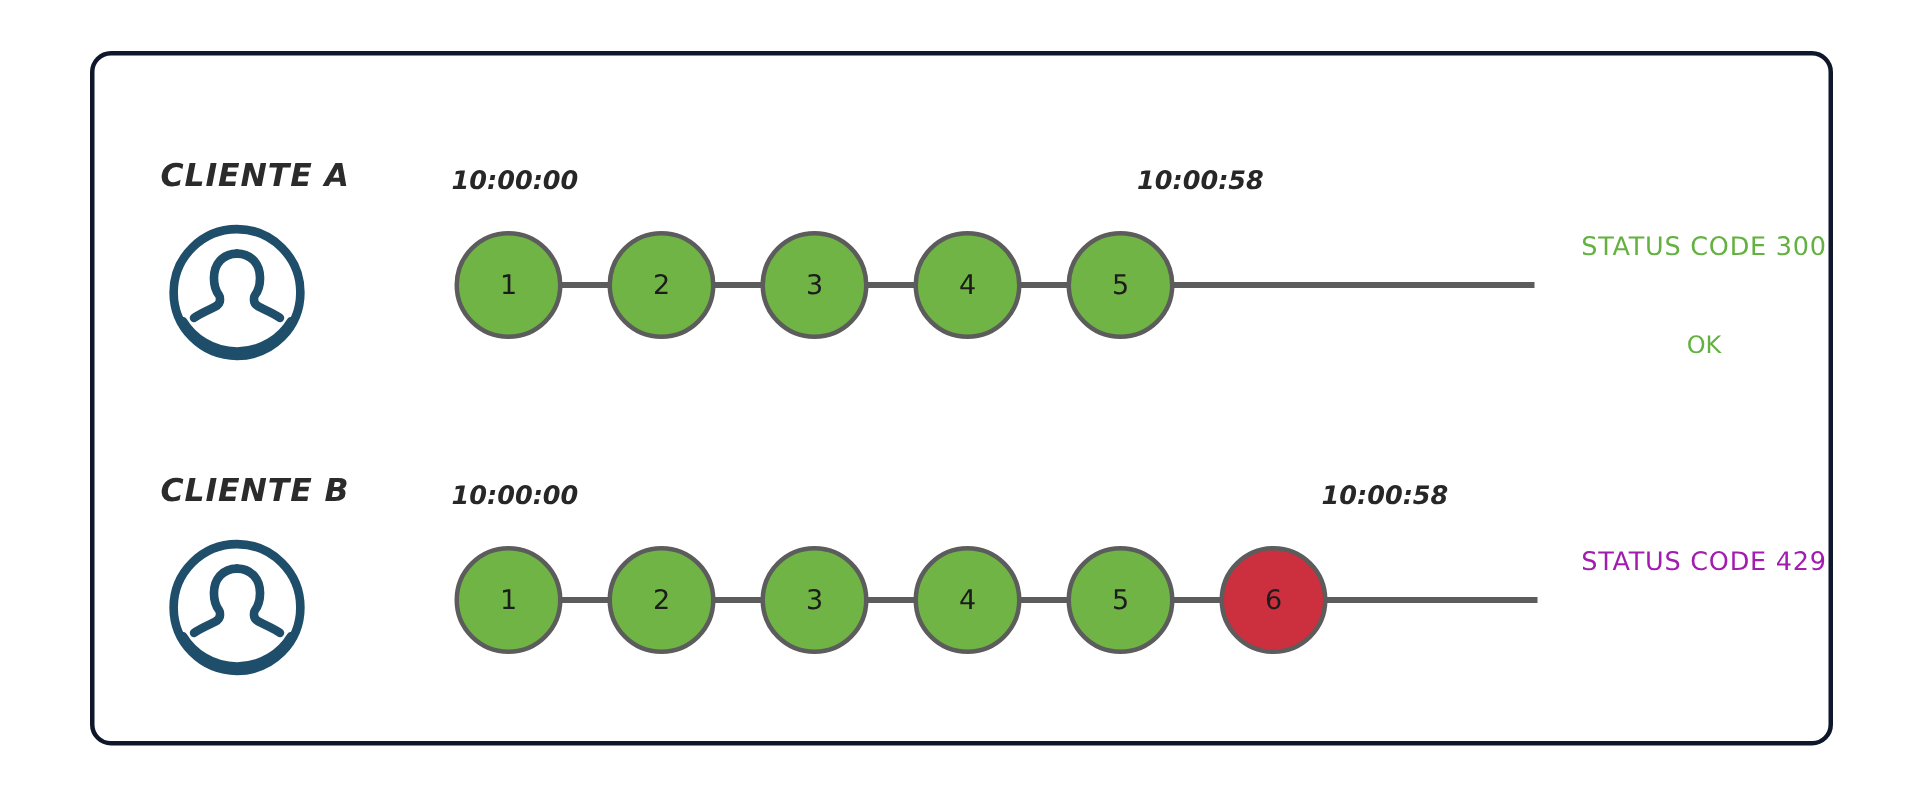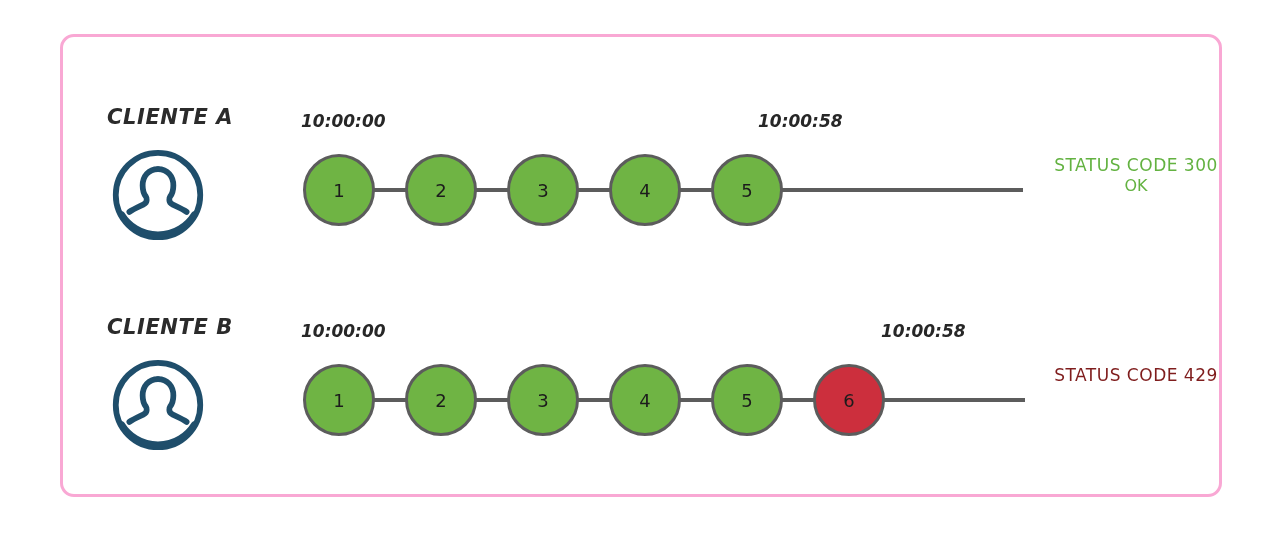--- a/index.html
+++ b/index.html
@@ -16,21 +16,21 @@
   }
 
   
   #diagram-frame {
     position: absolute;
     left: 60px;
     top: 34px;
     width: 1162px;
     height: 463px;
     box-sizing: border-box;
-    border: 3px solid #f9a8d4;
+    border: 3px solid #0f172a;
     border-radius: 14px;
     background: #ffffff;
   }
 
   
   .client-row {
     position: absolute;
     left: 0;
     width: 100%;
     height: 200px;
@@ -129,28 +129,29 @@
   #status-a {
     left: 958px;
     top: 96px;
     width: 230px;
     color: #63b241;
   }
   #status-b {
     left: 950px;
     top: 96px;
     width: 246px;
-    color: #7f1d1d;
+    color: #a21caf;
   }
   .status-code {
     font-size: 17px;
     letter-spacing: 0.5px;
   }
   .status-desc {
     font-size: 16px;
+    margin-top: 44px;
   }
   #status-b .status-desc { font-size: 16px; }
 </style>
 </head>
 <body>
 
 <div id="diagram-frame">
 
   <div class="client-row" id="client-row-a">
 

